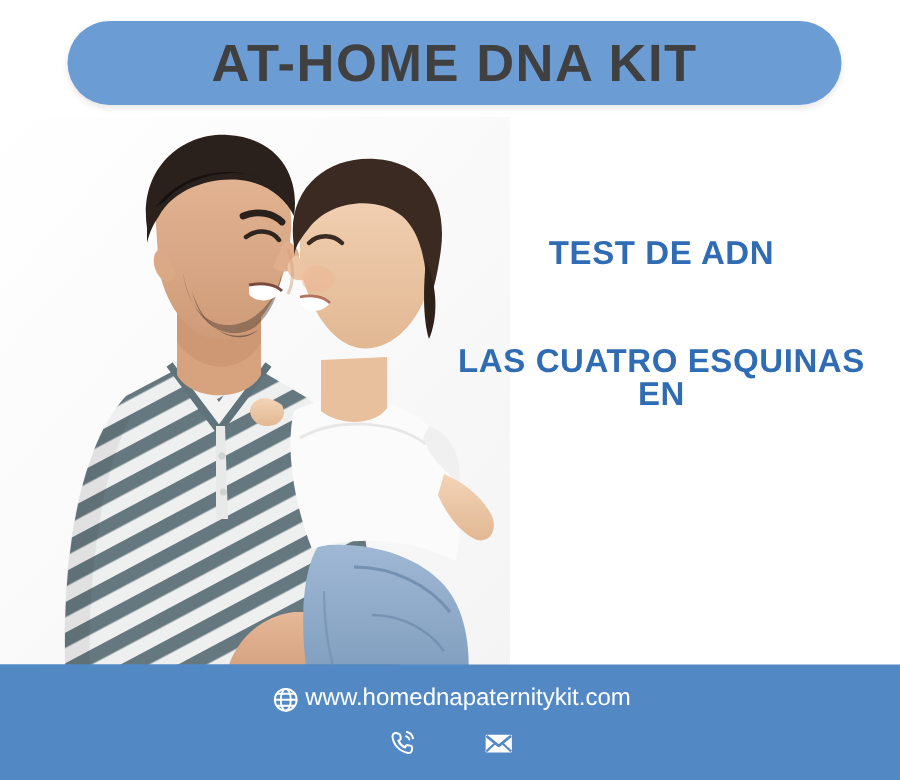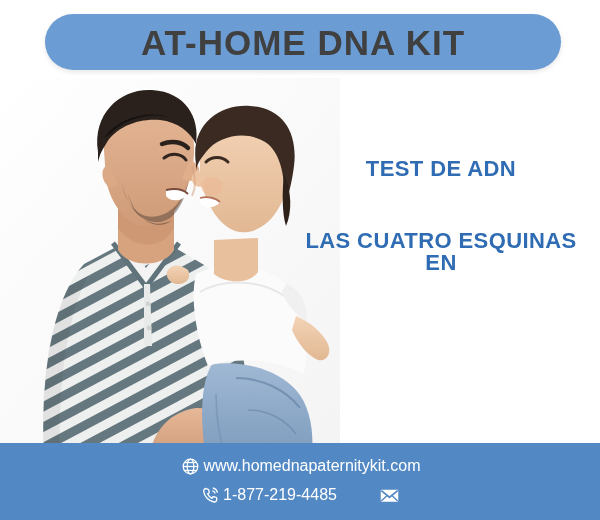--- a/index.html
+++ b/index.html
@@ -279,21 +279,20 @@
 
     <div id="footer-row-bottom">
       <div class="contact-item">
         <span class="contact-icon">
           <svg width="19" height="19" viewBox="0 0 24 24" fill="none" stroke="#ffffff" stroke-width="1.7" stroke-linecap="round" stroke-linejoin="round">
             <path d="M6.3 3.2 C4.6 3.2 3.2 4.8 3.4 6.6 C4.2 13.4 9.6 19 16.4 20.2 C18.2 20.5 19.8 19.1 19.8 17.4 L19.8 15.6 C19.8 14.8 19.2 14.1 18.4 14 L16.1 13.6 C15.4 13.5 14.7 13.9 14.4 14.5 L13.9 15.6 C11.4 14.4 9.4 12.4 8.3 9.9 L9.4 9.4 C10 9.1 10.4 8.4 10.3 7.7 L9.9 5.4 C9.8 4.6 9.1 4 8.3 4 Z"></path>
             <path d="M15.5 2.6 C18 3.2 20 5.2 20.6 7.7"></path>
             <path d="M14.9 6.1 C16.2 6.5 17.2 7.5 17.6 8.8"></path>
           </svg>
         </span>
-        <span class="contact-text">1-877-219-4485</span>
       </div>
 
       <div class="contact-item">
         <span class="contact-icon">
           <svg width="21" height="21" viewBox="0 0 24 24">
             <rect x="2" y="5.5" width="20" height="13.5" rx="1" fill="#ffffff"></rect>
             <path d="M2.6 6.4 L12 14 L21.4 6.4" fill="none" stroke="#5289c4" stroke-width="2" stroke-linejoin="round"></path>
             <path d="M2.6 18.2 L9 12.2 M21.4 18.2 L15 12.2" fill="none" stroke="#5289c4" stroke-width="1.6"></path>
           </svg>
         </span>

